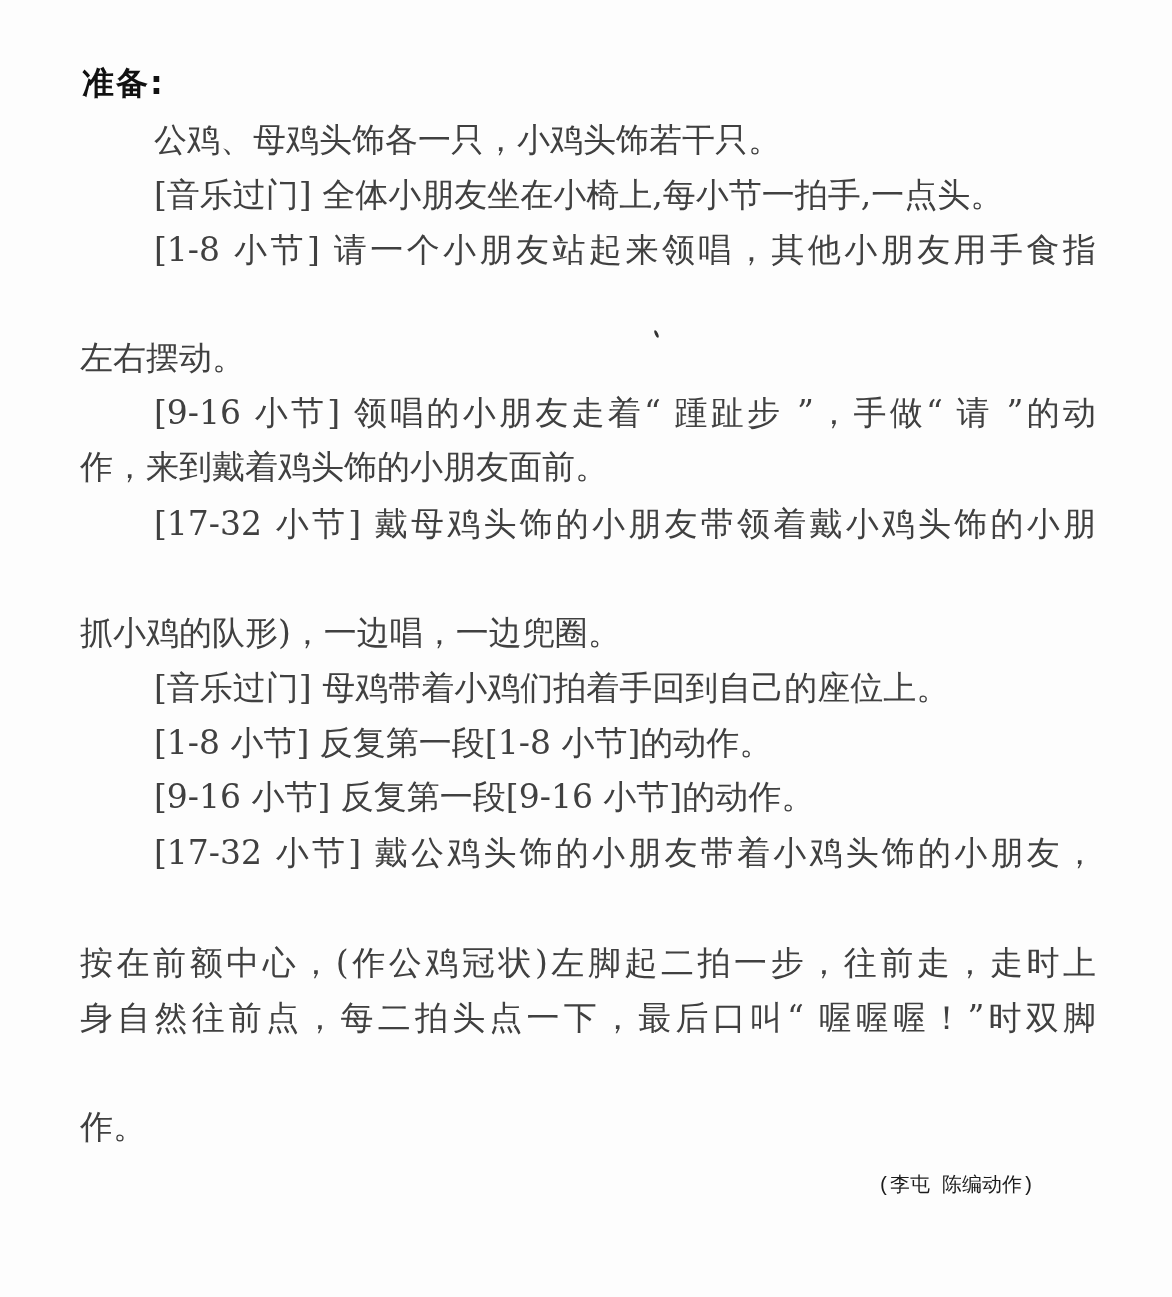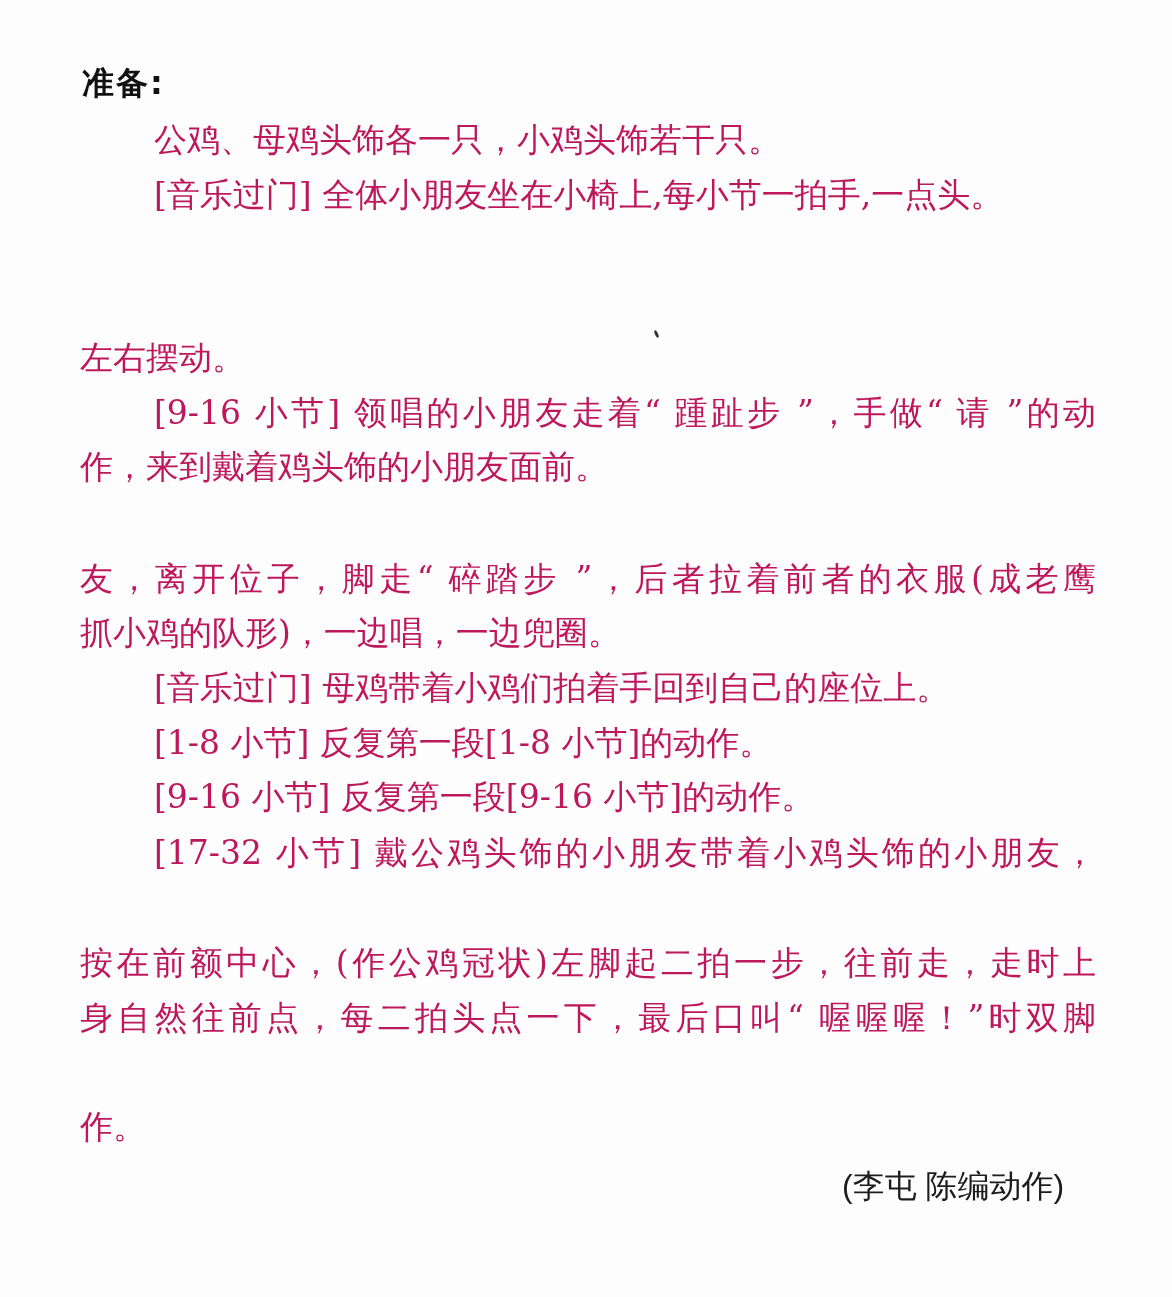--- a/index.html
+++ b/index.html
@@ -16,50 +16,51 @@
     position: absolute; left: 82px; top: 62px;
     font-family: "DejaVu Sans", "Liberation Sans", sans-serif;
     font-weight: bold; font-size: 32px; letter-spacing: 2px;
     color: #111;
   }
   .line {
     position: absolute;
     font-size: 33px;
     line-height: 40px;
     white-space: nowrap;
-    color: #be185d;
+    color: #404040;
   }
   .line.justify { left: 80px; width: 1016px; text-align: justify; text-align-last: justify; }
   .line.indent { left: 154px; }
   .line.indent.justify { left: 154px; width: 942px; }
   .line.plain { left: 80px; }
   .attribution {
-    position: absolute; left: 842px; top: 1166px;
-    font-family: Liberation Sans, sans-serif;
-    font-size: 32px; line-height: 40px; color: #1c1c1c; white-space: nowrap;
+    position: absolute; left: 878px; top: 1166px;
+    font-family: Liberation Mono, monospace;
+    font-size: 20px; line-height: 40px; color: #1c1c1c; white-space: nowrap;
   }
   .speck { position: absolute; background: #333; border-radius: 50%; }
 </style>
 </head>
 <body>
 
 <div class="page">
 
   <div class="heading">准备:</div>
 
   <div class="line indent" style="top:120px">公鸡、母鸡头饰各一只，小鸡头饰若干只。</div>
 
   <div class="line indent" style="top:175px">[音乐过门] 全体小朋友坐在小椅上,每小节一拍手,一点头。</div>
 
+  <div class="line indent justify" style="top:230px">[1-8 小节] 请一个小朋友站起来领唱，其他小朋友用手食指</div>
   <div class="line plain" style="top:338px">左右摆动。</div>
 
   <div class="line indent justify" style="top:393px">[9-16 小节] 领唱的小朋友走着“ 踵趾步 ”，手做“ 请 ”的动</div>
   <div class="line plain" style="top:447px">作，来到戴着鸡头饰的小朋友面前。</div>
 
-  <div class="line justify" style="top:559px">友，离开位子，脚走“ 碎踏步 ”，后者拉着前者的衣服(成老鹰</div>
+  <div class="line indent justify" style="top:504px">[17-32 小节] 戴母鸡头饰的小朋友带领着戴小鸡头饰的小朋</div>
   <div class="line plain" style="top:613px">抓小鸡的队形)，一边唱，一边兜圈。</div>
 
   <div class="line indent" style="top:668px">[音乐过门] 母鸡带着小鸡们拍着手回到自己的座位上。</div>
 
   <div class="line indent" style="top:723px">[1-8 小节] 反复第一段[1-8 小节]的动作。</div>
 
   <div class="line indent" style="top:777px">[9-16 小节] 反复第一段[9-16 小节]的动作。</div>
 
   <div class="line indent justify" style="top:833px">[17-32 小节] 戴公鸡头饰的小朋友带着小鸡头饰的小朋友，</div>
   <div class="line justify" style="top:998px">身自然往前点，每二拍头点一下，最后口叫“ 喔喔喔！”时双脚</div>

